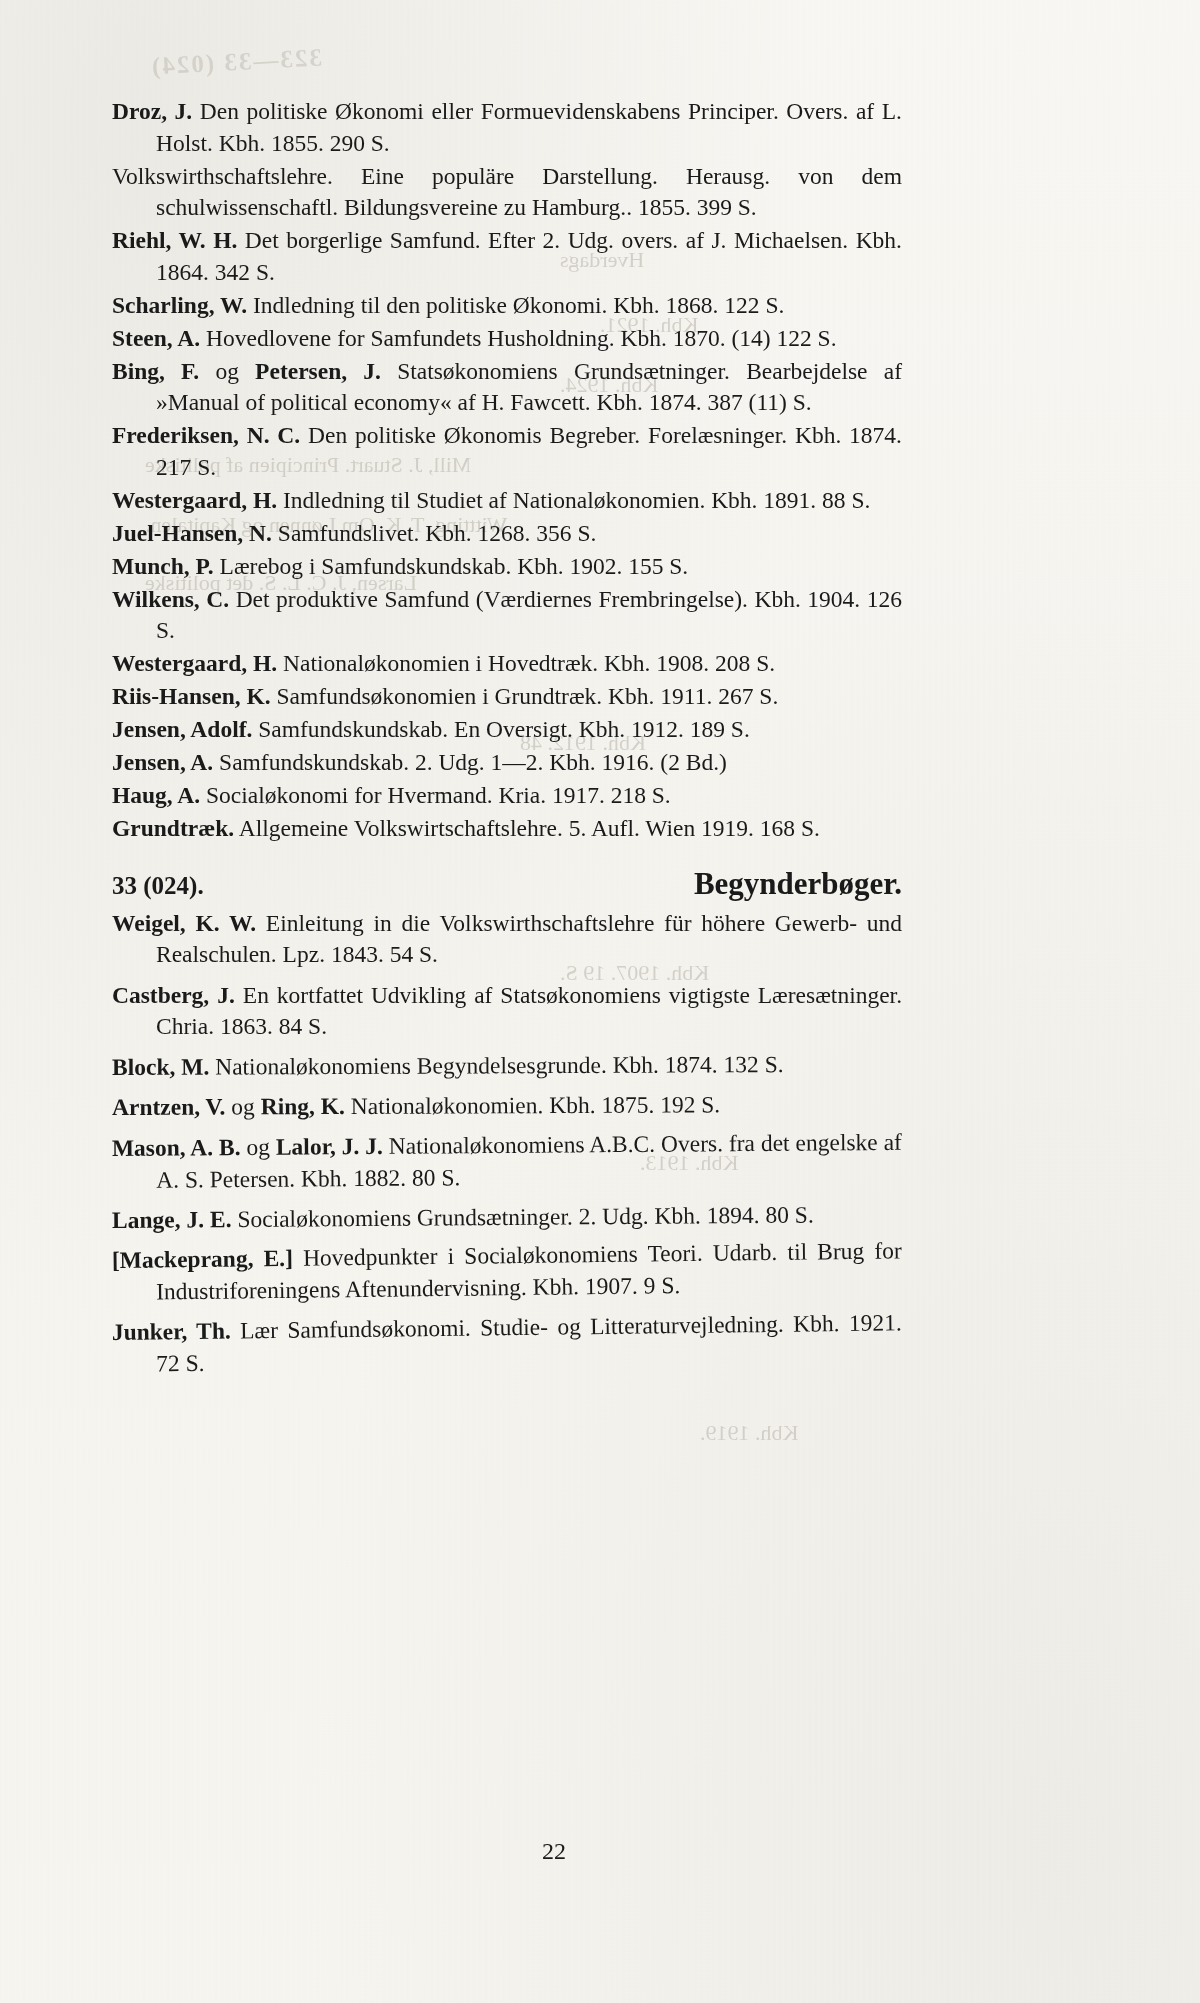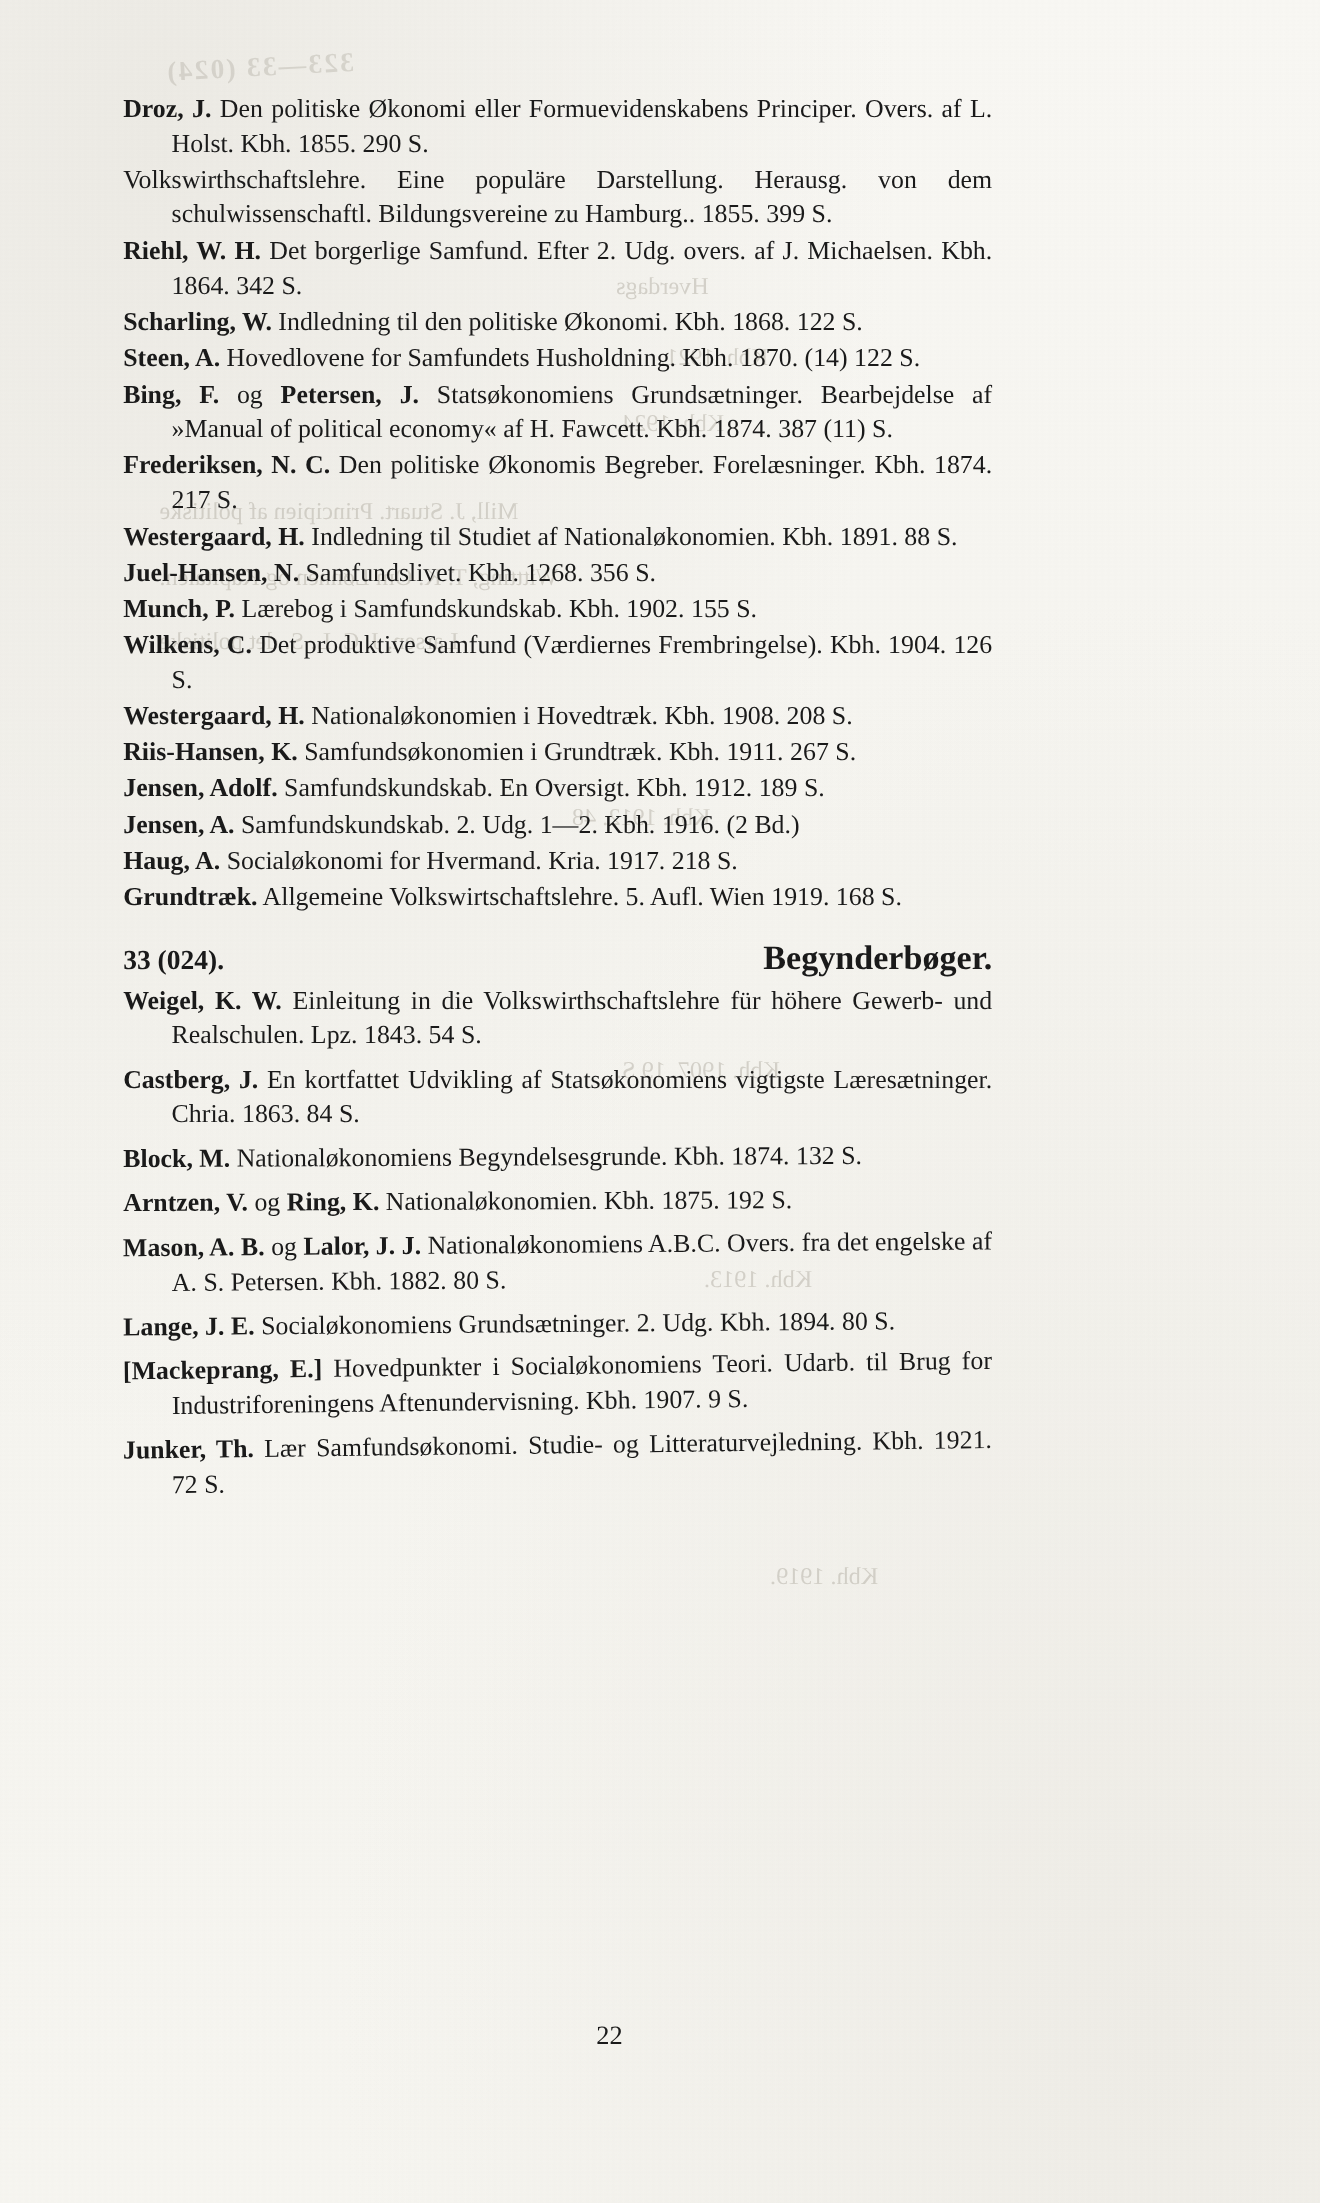--- a/index.html
+++ b/index.html
@@ -59,21 +59,21 @@
   .bleed-4 { top: 452px; left: 145px; font-size: 22px; transform: scaleX(-1); }
   .bleed-5 { top: 512px; left: 145px; font-size: 22px; transform: scaleX(-1); }
   .bleed-6 { top: 570px; left: 145px; font-size: 22px; transform: scaleX(-1); }
   .bleed-7 { top: 730px; left: 520px; font-size: 22px; transform: scaleX(-1); }
   .bleed-8 { top: 960px; left: 560px; font-size: 22px; transform: scaleX(-1); }
   .bleed-9 { top: 1150px; left: 640px; font-size: 22px; transform: scaleX(-1); }
   .bleed-10 { top: 1420px; left: 700px; font-size: 22px; transform: scaleX(-1); }
 
   .content {
     position: absolute;
-    top: 84px;
+    top: 96px;
     left: 112px;
     width: 790px;
   }
   .entry {
     font-size: 23.5px;
     line-height: 31.5px;
     margin: 0 0 1.5px 0;
     text-indent: 0;
     padding-left: 44px;
     text-align: justify;

